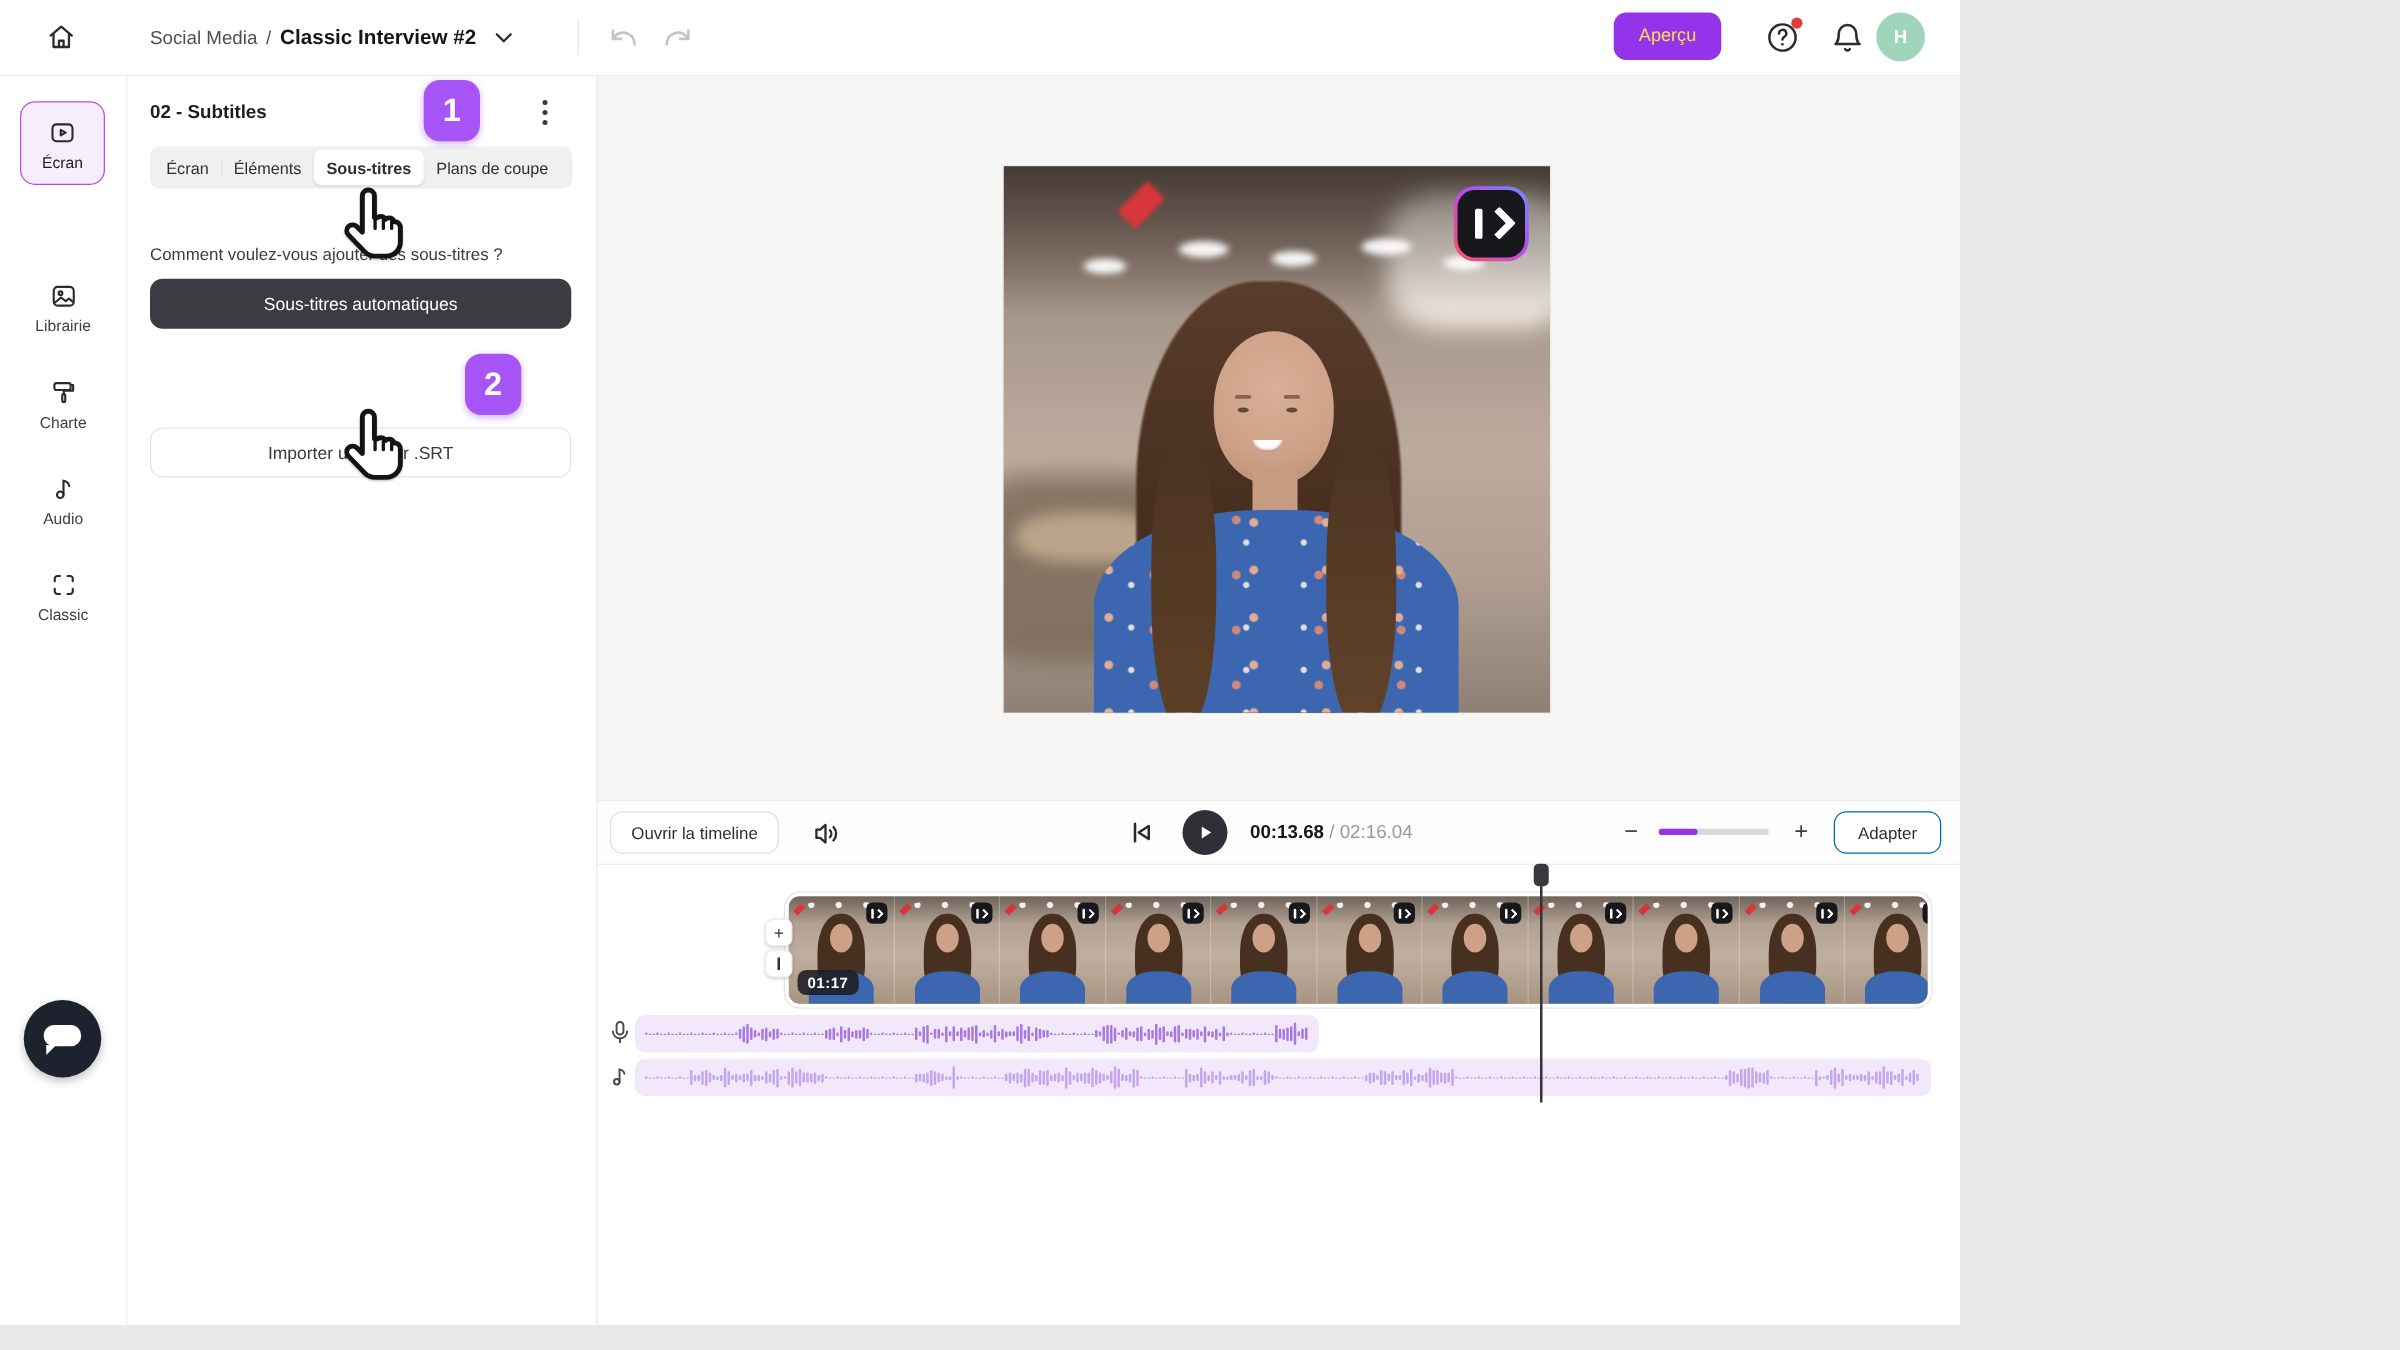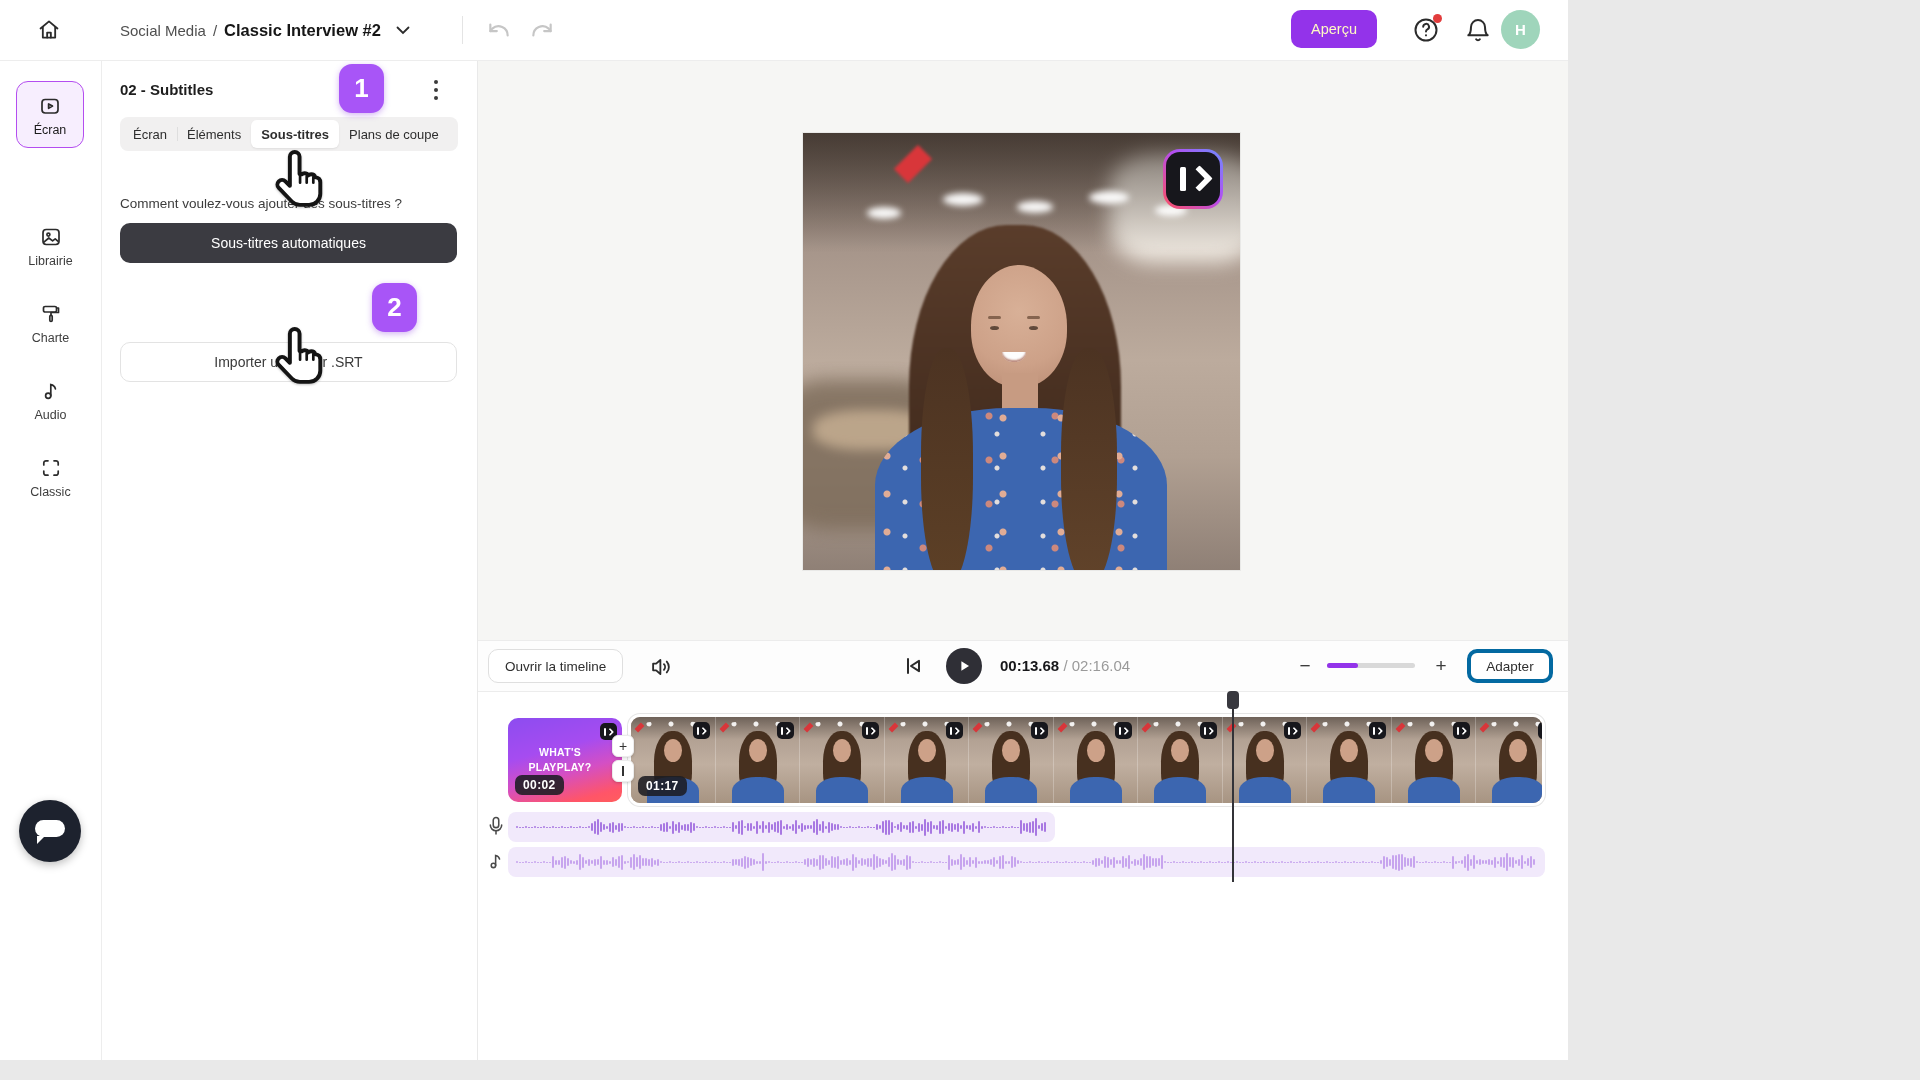--- a/index.html
+++ b/index.html
@@ -13,21 +13,21 @@
   .home-btn{position:absolute;left:36px;top:15px;width:30px;height:30px;}
   .crumb{position:absolute;left:120px;top:0;height:60px;display:flex;align-items:center;gap:7px;}
   .crumb-folder{font-size:15px;color:#4f4f4f;}
   .crumb-sep{font-size:15px;color:#4f4f4f;}
   .crumb-title{font-size:16.5px;font-weight:700;color:#161616;}
   .crumb-chev{margin-left:8px;}
   .tb-divider{position:absolute;left:462px;top:16px;width:1px;height:28px;background:#e4e4e4;}
   .undo-btn{position:absolute;left:486px;top:17px;}
   .redo-btn{position:absolute;left:529px;top:17px;}
   .preview-btn{position:absolute;right:191px;top:10px;height:38px;padding:0 20px;border-radius:10px;
-      background:var(--accent,#9333ea);color:#fef9c3;font-size:14.5px;}
+      background:var(--accent,#9333ea);color:#fde047;font-size:14.5px;}
   .help-btn{position:absolute;right:128px;top:16px;width:28px;height:28px;}
   .help-dot{position:absolute;right:-2px;top:-2px;width:9px;height:9px;border-radius:50%;background:var(--notification-dot,#e23c3c);}
   .bell-btn{position:absolute;right:76px;top:16px;width:28px;height:28px;}
   .avatar-btn{position:absolute;right:28px;top:10px;width:39px;height:39px;border-radius:50%;
       background:var(--avatar-bg,#9fd5bb);color:#fff;font-size:15px;font-weight:700;}
 
   
   .rail{position:absolute;left:0;top:60px;bottom:0;width:101px;background:#fff;border-right:1px solid #ededed;z-index:15;}
   .rail-item{position:absolute;left:0;width:101px;display:flex;flex-direction:column;align-items:center;gap:5px;}
   .rail-item .lb{font-size:12.5px;color:#3e3e3e;}
@@ -104,21 +104,21 @@
   .skip-btn{position:absolute;left:424px;top:13px;width:24px;height:24px;}
   .play-btn{position:absolute;left:469px;top:7px;width:36px;height:36px;border-radius:50%;background:#2f2f36;display:flex;align-items:center;justify-content:center;}
   .time{position:absolute;left:523px;top:16px;font-size:15px;white-space:nowrap;}
   .time .cur{color:#17171a;font-weight:700;}
   .time .sep,.time .tot{color:#9a9a9a;font-weight:400;}
   .minus-btn,.plus-btn{position:absolute;top:12px;width:24px;height:26px;font-size:19px;color:#3c3c3c;}
   .minus-btn{left:816px;}
   .plus-btn{left:952px;}
   .zoom-slider{position:absolute;left:850px;top:22px;width:88px;height:5px;border-radius:3px;background:#d9d9d9;}
   .zoom-fill{height:5px;border-radius:3px;background:var(--accent,#9333ea);}
-  .fit-btn{position:absolute;left:990px;top:8px;width:86px;height:34px;border:4px solid #0369a1;border-radius:10px;background:#fff;font-size:13.5px;color:#2f2f2f;}
+  .fit-btn{position:absolute;left:990px;top:8px;width:86px;height:34px;border:1px solid #0369a1;border-radius:10px;background:#fff;font-size:13.5px;color:#2f2f2f;}
 
   
   .timeline{position:absolute;left:477px;top:691px;width:1091px;height:191px;background:#fff;}
   .clip1{position:absolute;left:31px;top:27px;width:114px;height:84px;border-radius:10px;overflow:hidden;
          background:linear-gradient(165deg,#8d4cf0 0%,#a64cf0 38%,#d44fc4 62%,#ff5568 88%,#ff5d5d 100%);}
   .clip1-title{position:absolute;left:0;right:10px;top:27px;text-align:center;color:#fff;font-size:10.5px;font-weight:700;line-height:1.45;letter-spacing:.3px;}
   .clip1-partial{position:absolute;right:-2px;top:41px;color:#fff;font-size:10.5px;font-weight:700;}
   .dur-badge{position:absolute;left:7px;bottom:7px;background:rgba(28,28,34,.88);color:#fff;font-size:12px;font-weight:600;
              padding:3px 8px;border-radius:7px;letter-spacing:.4px;}
   .insert{position:absolute;left:135px;top:44px;width:24px;z-index:6;display:flex;flex-direction:column;gap:3px;}
@@ -341,29 +341,20 @@
     </div>
     <button class="minus-btn">−</button>
     <div class="zoom-slider">
         <div class="zoom-fill" id="zoomfill" style="width: 35%;"></div>
       </div>
     <button class="plus-btn">+</button>
     <button class="fit-btn">Adapter</button>
   </section>
 
   <section class="timeline">
-    <div class="clip1">
-      <span class="clip1-title">WHAT'S PLAYPLAY?</span>
-      <span class="clip1-partial">P</span>
-      <span class="pp-mini">
-          <span class="pp-bar"></span>
-          <span class="pp-chev"></span>
-        </span>
-      <span class="dur-badge">00:02</span>
-    </div>
     <div class="insert">
       <button class="ins-btn">+</button>
       <button class="ins-btn">
           <span class="ibar"></span>
         </button>
     </div>
     <div class="clip2">
       <div class="thumbs" id="thumbs">
           <div class="thumb">
             <span class="th-light"></span>

